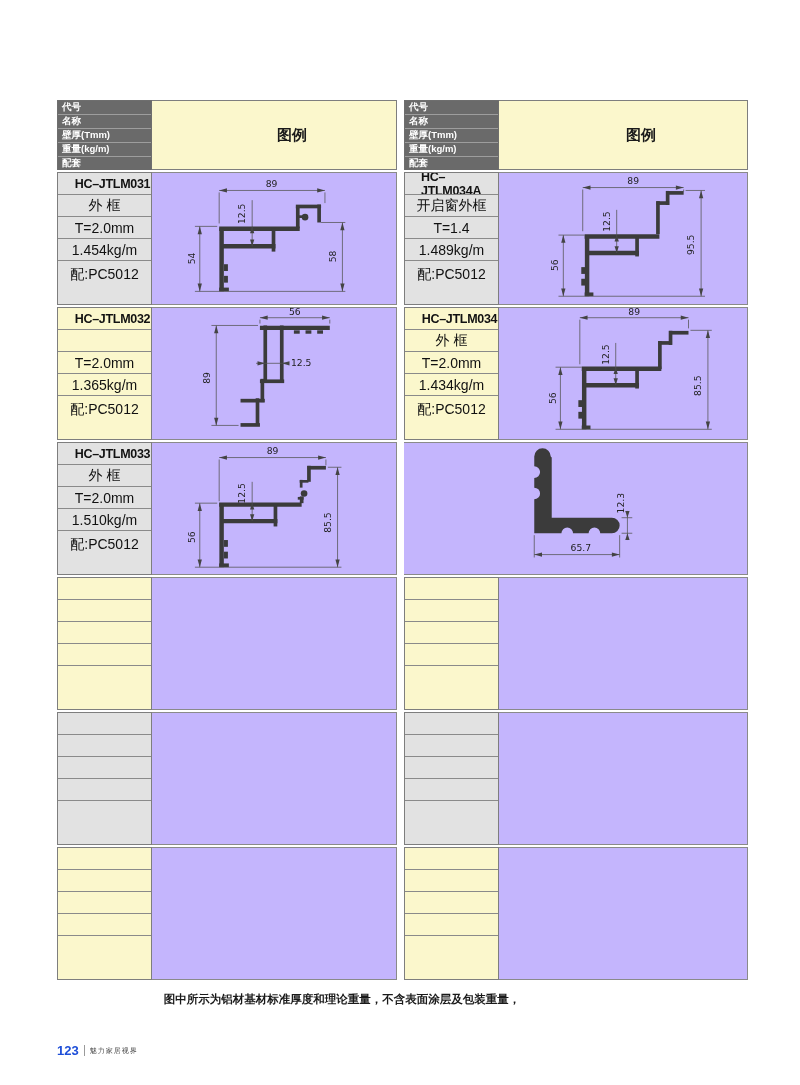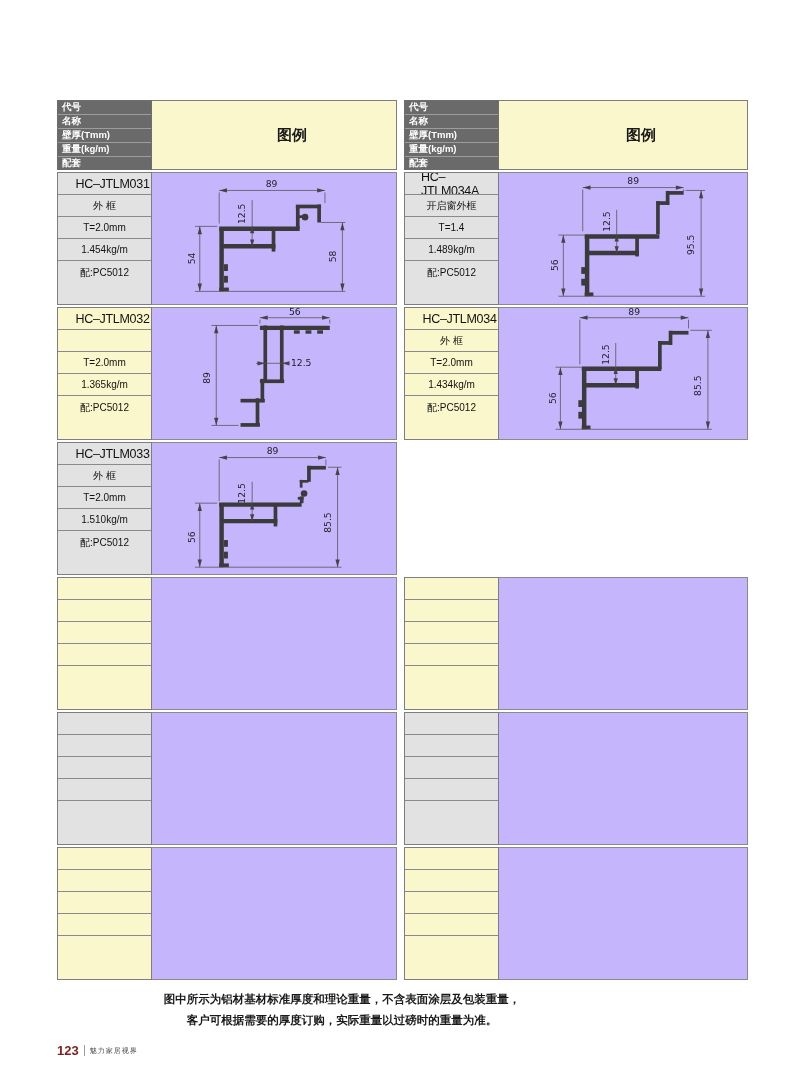--- a/index.html
+++ b/index.html
@@ -19,42 +19,42 @@
            display:flex; align-items:center; padding-left:4px; border-bottom:1px solid #9d9d9d; }
   .hcell:last-child { border-bottom:none; }
   .legend { flex:1; background:var(--row_yellow,#fbf7cc); border:1px solid #7e7e7e; border-left:none;
             display:flex; align-items:center; justify-content:center;
             font-size:15px; font-weight:bold; color:#1a1a1a;padding-left:36px; }
 
   
   .row-block { display:flex; height:133px; margin-bottom:2px; }
   .labels { width:95px; display:flex; flex-direction:column; border:1px solid #7e7e7e; }
   .lcell { height:22px; border-bottom:1px solid #8a8a8a; display:flex; align-items:center; justify-content:center;
-           font-size:10px; color:#111; overflow:hidden; }
-  .lcell.code { font-weight:normal; font-size:12.5px; letter-spacing:-0.3px;padding-left:16px; }
+           font-size:14px; color:#111; overflow:hidden; }
+  .lcell.code { font-weight:bold; font-size:12.5px; letter-spacing:-0.3px;padding-left:16px; }
   .lcell.match { flex:1; border-bottom:none; align-items:flex-start; padding-top:5px; }
   .tone-gray   .lcell { background:var(--row_gray,#e2e2e2); }
   .tone-yellow .lcell { background:var(--row_yellow,#fbf7cc); }
   .drawing { flex:1; background:#c4b5fd; border:1px solid #8a8a8a; border-left:none; position:relative; }
   .drawing svg { width:100%; height:100%; display:block; }
 
   
   .p  { stroke:#3b3b3b; stroke-width:4.6; fill:none; }
   .p4 { stroke-width:3.8; }
   .p3 { stroke-width:2.8; }
   .d  { stroke:#555; stroke-width:0.8; fill:none; }
   .a  { fill:#444; stroke:none; }
   .f  { fill:#3b3b3b; stroke:none; }
   text.dim { font-family:"DejaVu Sans","Liberation Sans",sans-serif; font-size:9.5px; fill:#222; }
 
   
   .note { position:absolute; left:0; top:989px; width:684px; text-align:center;
           font-size:11.5px; color:#1a1a1a; line-height:21px; font-weight:bold; }
   .pagefoot { position:absolute; left:57px; top:1043px; display:flex; align-items:center; }
-  .pagefoot .num { font-size:13px; font-weight:bold; color:#7f1d1d; }
+  .pagefoot .num { font-size:13px; font-weight:bold; color:#1d4ed8; }
   .pagefoot .bar { width:1px; height:11px; background:#9a9a9a; margin:0 5px; }
   .pagefoot .brand { font-size:7px; color:#444; letter-spacing:1px; }
 </style>
 </head>
 <body>
 
 <div class="page">
   <div class="catalog">
 
     <div class="colgroup left">
@@ -338,20 +338,39 @@
               <line class="d" x1="212" y1="23" x2="212" y2="125"></line>
             <path class="a" d="M212,23 l-2.2,8 h4.4 z"></path>
               <path class="a" d="M212,125 l-2.2,-8 h4.4 z"></path>
             <line class="d" x1="55" y1="125" x2="216" y2="125"></line>
             <text class="dim" transform="rotate(-90 205 80)" x="205" y="80" text-anchor="middle">85.5</text>
           </svg>
         </div>
       </div>
 
       <div class="row-block">
+        <div class="drawing">
+          <svg viewBox="0 0 249 135" preserveAspectRatio="xMidYMid meet">
+            <path class="f" d="M99,14 A8.5,8.5 0 0 0 82,14 L82,24 A6,6 0 0 1 82,36 L82,46 A6,6 0 0 1 82,58 L82,93
+                               L110,93 A6,6 0 0 1 122,93 L138,93 A6,6 0 0 1 150,93 L162,93
+                               A8,8 0 0 0 162,77 L100,77 L100,15 Z"></path>
+            <line class="d" x1="172" y1="77" x2="183" y2="77"></line>
+              <line class="d" x1="172" y1="93" x2="183" y2="93"></line>
+            <line class="d" x1="178" y1="70" x2="178" y2="100"></line>
+            <path class="a" d="M178,77 l-2.2,-7 h4.4 z"></path>
+              <path class="a" d="M178,93 l-2.2,7 h4.4 z"></path>
+            <text class="dim" transform="rotate(-90 174 62)" x="174" y="62" text-anchor="middle">12.3</text>
+            <line class="d" x1="82" y1="95" x2="82" y2="118"></line>
+              <line class="d" x1="170" y1="95" x2="170" y2="118"></line>
+            <line class="d" x1="82" y1="115" x2="170" y2="115"></line>
+            <path class="a" d="M82,115 l8,-2.2 v4.4 z"></path>
+              <path class="a" d="M170,115 l-8,-2.2 v4.4 z"></path>
+            <text class="dim" x="130" y="111" text-anchor="middle">65.7</text>
+          </svg>
+        </div>
       </div>
 
       <div class="row-block">
         <div class="labels tone-yellow">
           <div class="lcell code"></div>
           <div class="lcell"></div>
           <div class="lcell"></div>
           <div class="lcell"></div>
           <div class="lcell match"></div>
         </div>
@@ -375,21 +394,20 @@
           <div class="lcell"></div>
           <div class="lcell match"></div>
         </div>
         <div class="drawing"></div>
       </div>
     </div>
   </div>
 
   <div class="note">
     <div>图中所示为铝材基材标准厚度和理论重量，不含表面涂层及包装重量，</div>
-    <div>客户可根据需要的厚度订购，实际重量以过磅时的重量为准。</div>
   </div>
 
   <div class="pagefoot">
     <span class="num">123</span>
     <span class="bar"></span>
     <span class="brand">魅力家居视界</span>
   </div>
 </div>
 
 </body></html>

